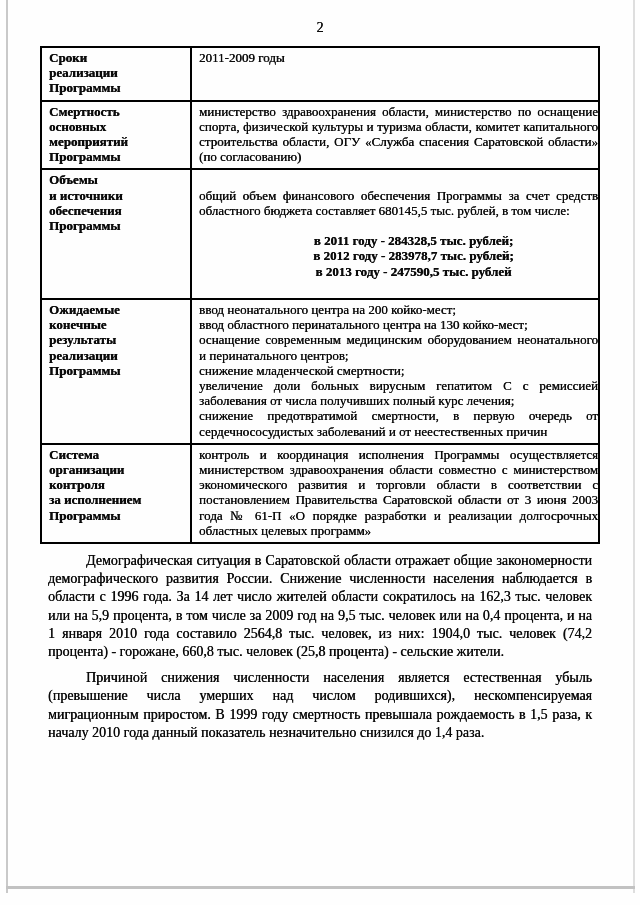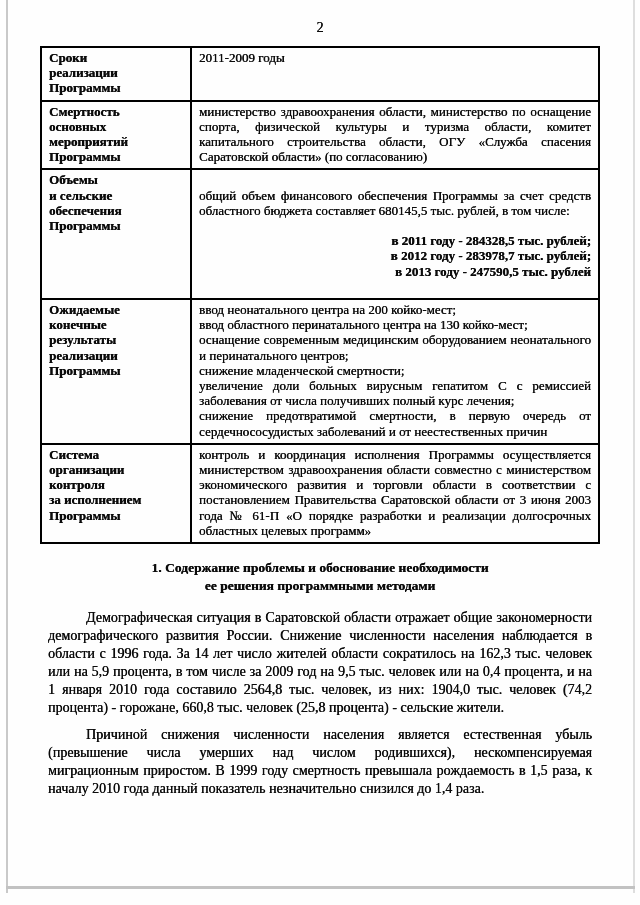--- a/index.html
+++ b/index.html
@@ -30,36 +30,36 @@
   table.doc-table {
     border-collapse: collapse;
     width: 100%;
     font-size: 13px;
     line-height: 1.17;
     border: 2px solid #000;
   }
   table.doc-table td {
     border: 2px solid #000;
     vertical-align: top;
-    padding: 2px 7px 4px 7px;
+    padding: 2px 0 4px 7px;
   }
   td.label-cell {
     width: 150px;
     font-weight: bold;
     white-space: pre-line;
   }
   td.content-cell {
     text-align: justify;
     white-space: pre-line;
   }
   .budget-lines {
     white-space: pre-line;
     font-weight: bold;
     padding-left: 30px;
-    text-align: right;
+    text-align: center;
   }
 
   .section-heading {
     font-size: 13.5px;
     font-weight: bold;
     text-align: center;
     white-space: pre-line;
     margin: 15px 0 13px 0;
     line-height: 1.35;
   }
@@ -93,21 +93,21 @@
       </tr>
       <tr>
         <td class="label-cell">Смертность
 основных
 мероприятий
 Программы</td>
         <td class="content-cell">министерство здравоохранения области, министерство по оснащение спорта, физической культуры и туризма области, комитет капитального строительства области, ОГУ «Служба спасения Саратовской области» (по согласованию)</td>
       </tr>
       <tr>
         <td class="label-cell">Объемы
-и сельские
+и источники
 обеспечения
 Программы</td>
         <td class="content-cell">
           <div>общий объем финансового обеспечения Программы за счет средств областного бюджета составляет 680145,5 тыс. рублей, в том числе:</div>
           <div class="budget-lines">в 2011 году - 284328,5 тыс. рублей;
 в 2012 году - 283978,7 тыс. рублей;
 в 2013 году - 247590,5 тыс. рублей</div>
         </td>
       </tr>
       <tr>
@@ -127,21 +127,19 @@
         <td class="label-cell">Система
 организации
 контроля
 за исполнением
 Программы</td>
         <td class="content-cell">контроль и координация исполнения Программы осуществляется министерством здравоохранения области совместно с министерством экономического развития и торговли области в соответствии с постановлением Правительства Саратовской области от 3 июня 2003 года № 61-П «О порядке разработки и реализации долгосрочных областных целевых программ»</td>
       </tr>
     </tbody>
   </table>
 
-  <div class="section-heading">1. Содержание проблемы и обоснование необходимости
-ее решения программными методами</div>
 
   <div class="body-text">
     <p>Демографическая ситуация в Саратовской области отражает общие закономерности демографического развития России. Снижение численности населения наблюдается в области с 1996 года. За 14 лет число жителей области сократилось на 162,3 тыс. человек или на 5,9 процента, в том числе за 2009 год на 9,5 тыс. человек или на 0,4 процента, и на 1 января 2010 года составило 2564,8 тыс. человек, из них: 1904,0 тыс. человек (74,2 процента) - горожане, 660,8 тыс. человек (25,8 процента) - сельские жители.</p>
     <p>Причиной снижения численности населения является естественная убыль (превышение числа умерших над числом родившихся), нескомпенсируемая миграционным приростом. В 1999 году смертность превышала рождаемость в 1,5 раза, к началу 2010 года данный показатель незначительно снизился до 1,4 раза.</p>
   </div>
 
 </div>
 
 </body></html>

